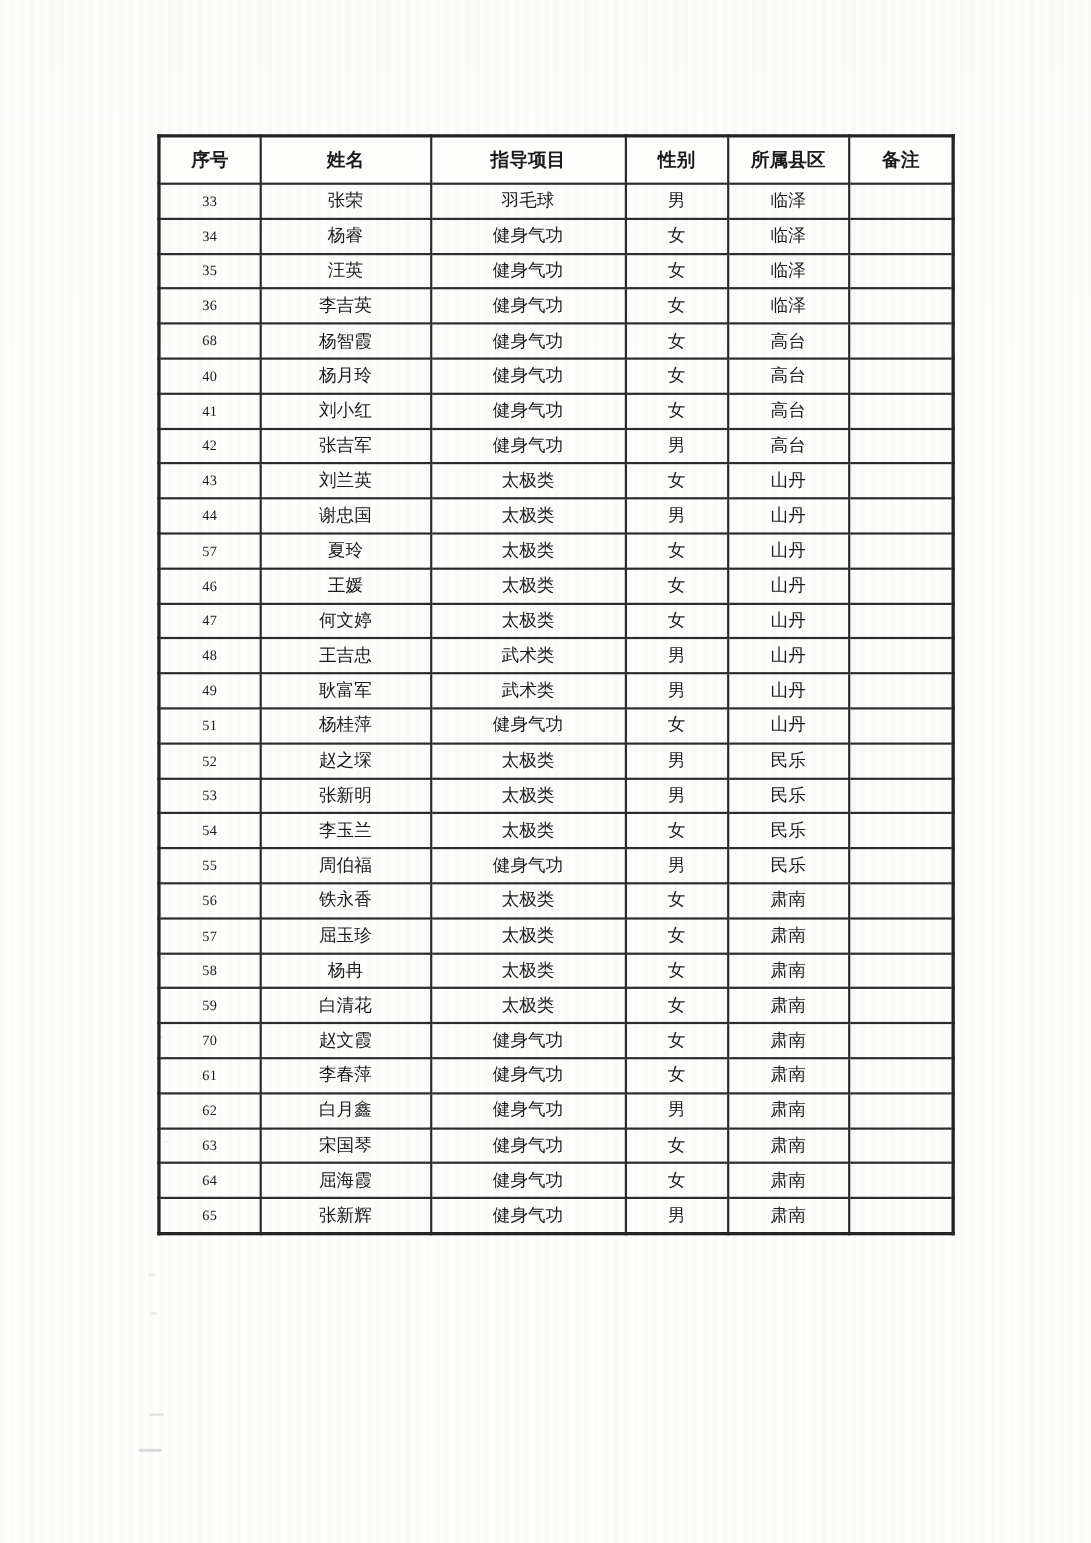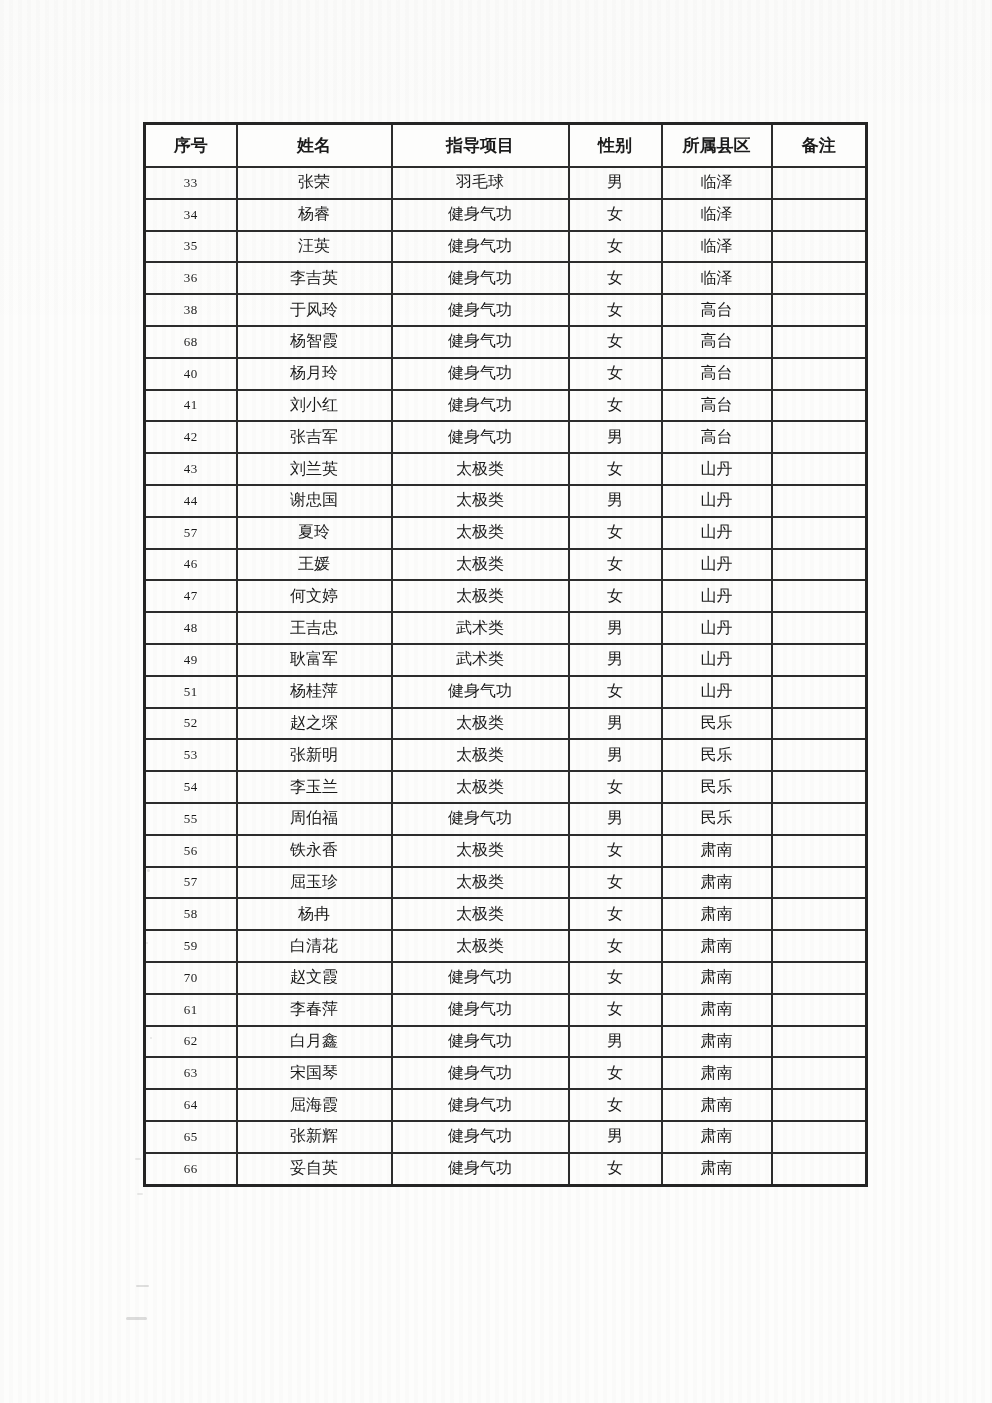--- a/index.html
+++ b/index.html
@@ -114,28 +114,20 @@
         </tr>
         <tr>
           <td class="col-no">36</td>
           <td class="col-name">李吉英</td>
           <td class="col-project">健身气功</td>
           <td class="col-gender">女</td>
           <td class="col-county">临泽</td>
           <td class="col-remark"></td>
         </tr>
         <tr>
-          <td class="col-no">38</td>
-          <td class="col-name">于风玲</td>
-          <td class="col-project">健身气功</td>
-          <td class="col-gender">女</td>
-          <td class="col-county">高台</td>
-          <td class="col-remark"></td>
-        </tr>
-        <tr>
           <td class="col-no">68</td>
           <td class="col-name">杨智霞</td>
           <td class="col-project">健身气功</td>
           <td class="col-gender">女</td>
           <td class="col-county">高台</td>
           <td class="col-remark"></td>
         </tr>
         <tr>
           <td class="col-no">40</td>
           <td class="col-name">杨月玲</td>
@@ -326,28 +318,20 @@
           <td class="col-project">健身气功</td>
           <td class="col-gender">女</td>
           <td class="col-county">肃南</td>
           <td class="col-remark"></td>
         </tr>
         <tr>
           <td class="col-no">65</td>
           <td class="col-name">张新辉</td>
           <td class="col-project">健身气功</td>
           <td class="col-gender">男</td>
-          <td class="col-county">肃南</td>
-          <td class="col-remark"></td>
-        </tr>
-        <tr>
-          <td class="col-no">66</td>
-          <td class="col-name">妥自英</td>
-          <td class="col-project">健身气功</td>
-          <td class="col-gender">女</td>
           <td class="col-county">肃南</td>
           <td class="col-remark"></td>
         </tr>
       </tbody>
   </table>
 
   <div class="smudge s1"></div>
   <div class="smudge s2"></div>
   <div class="smudge p1"></div>
   <div class="smudge p2"></div>

